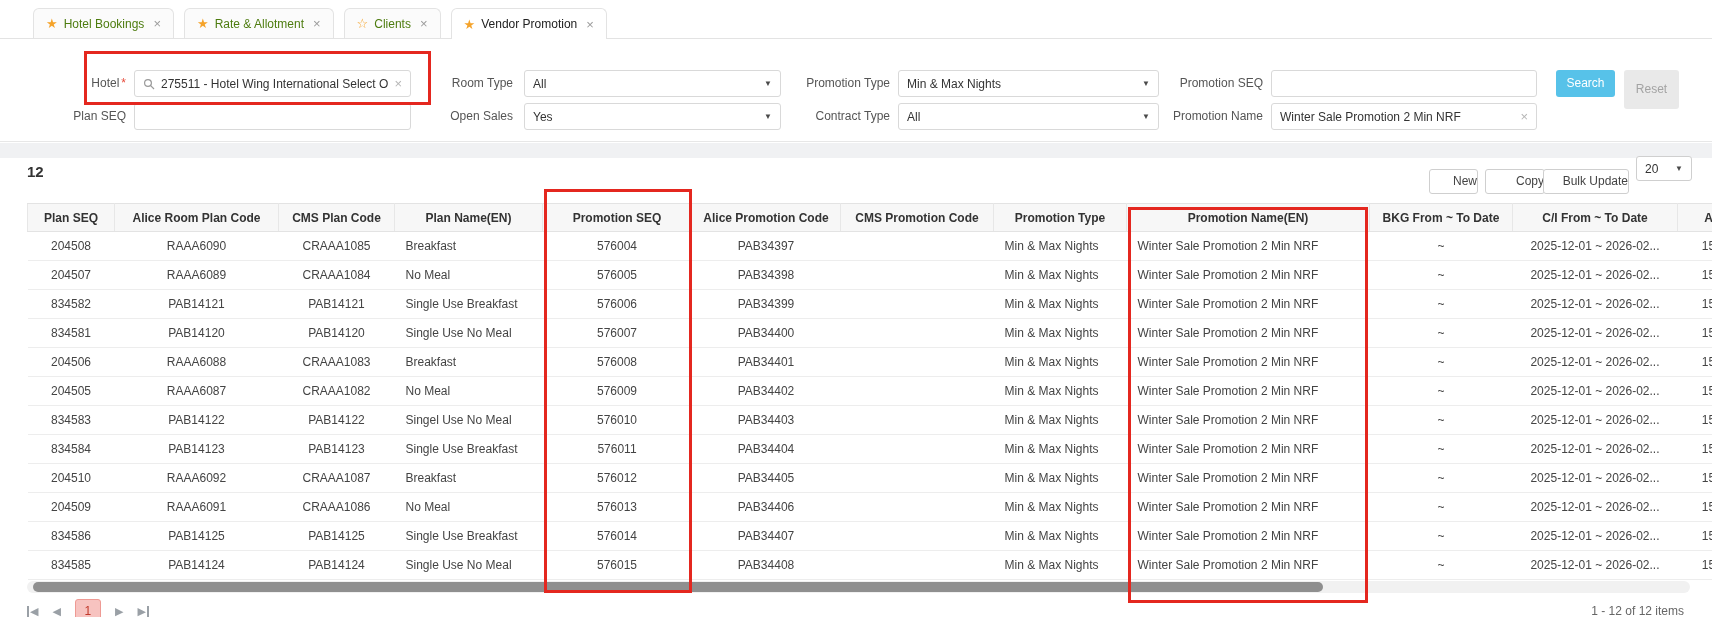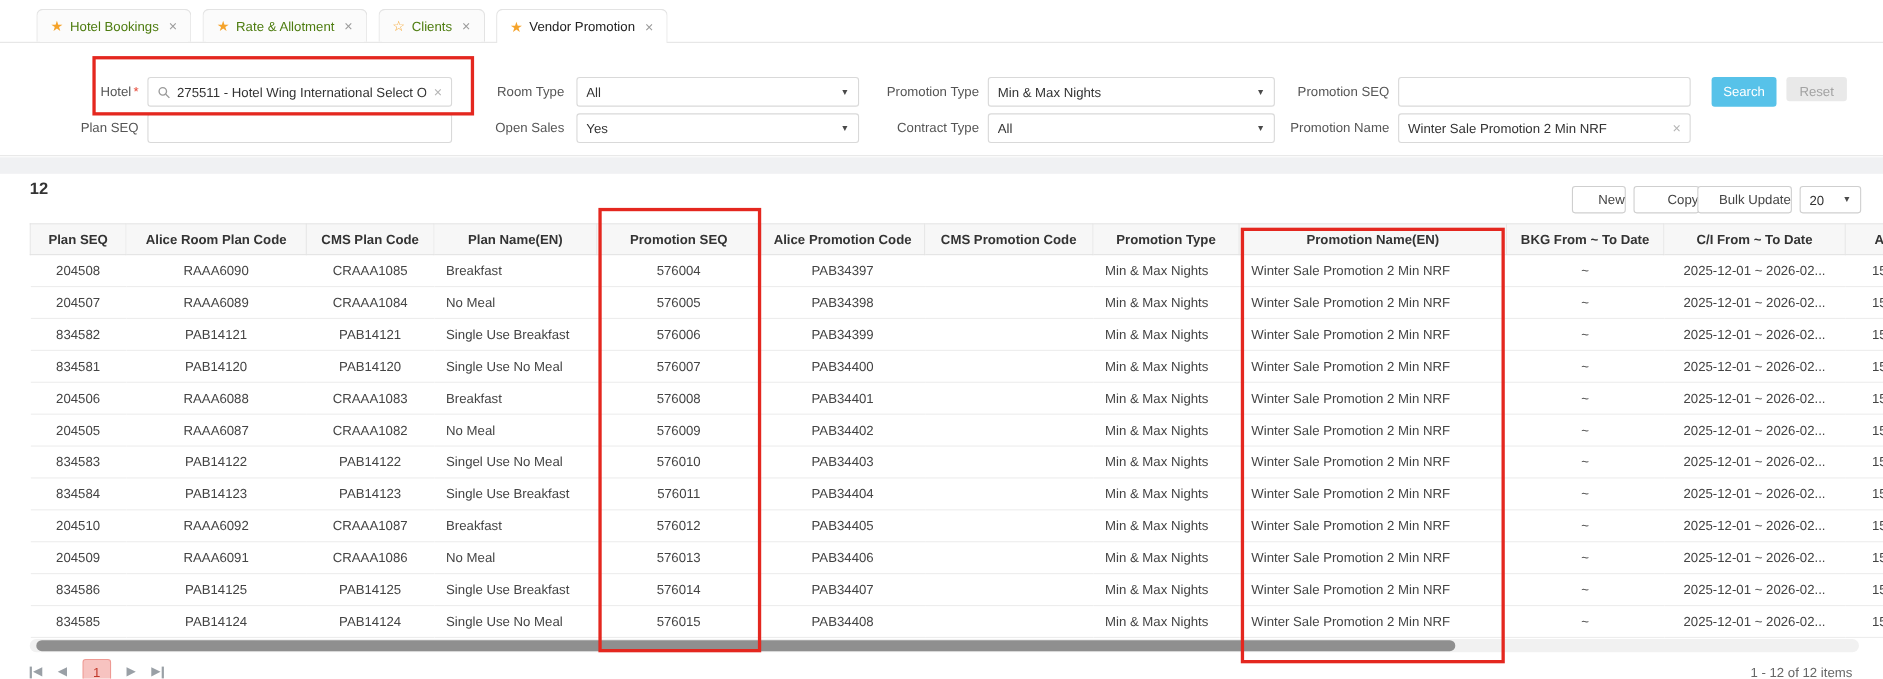--- a/index.html
+++ b/index.html
@@ -28,29 +28,29 @@
              display:flex; align-items:center; padding:0 8px; gap:6px; overflow:hidden; }
   .f-field input { border:none; outline:none; flex:1; min-width:0; font-size:12px; color:#333;
                    font-family:"Liberation Sans", sans-serif; background:transparent; }
   .f-select { justify-content:space-between; cursor:pointer; }
   .f-select .sel-text { color:#333; overflow:hidden; white-space:nowrap; text-overflow:ellipsis; }
   .caret { color:#4a4a4a; font-size:8px; flex:none; }
   .clear-x { color:#b5b5b5; font-size:13px; flex:none; cursor:pointer; line-height:1; }
   .btn-search { position:absolute; background:#57c2e9; color:#fff; border:none; border-radius:3px;
                 text-align:center; line-height:27px; height:27px; font-size:12px; cursor:pointer; }
   .btn-reset { position:absolute; background:#e9e9e9; color:#a3a3a3; border:none; border-radius:3px;
-               text-align:center; line-height:27px; height:22px; font-size:12px; cursor:pointer; }
+               text-align:center; line-height:27px; height:39px; font-size:12px; cursor:pointer; }
 
   .gray-strip { position:absolute; top:143px; left:0; right:0; height:15px; background:#f0f1f3; }
 
   
   .result-count { position:absolute; left:27px; top:163px; font-size:15px; font-weight:bold; color:#333; }
   .tb-btn { position:absolute; top:169px; height:25px; line-height:23px; background:#fff; border:1px solid #cfcfcf;
             border-radius:3px; text-align:right; font-size:12px; color:#444; cursor:pointer; }
-  .size-select { position:absolute; top:169px; height:25px; background:#fff; border:1px solid #cfcfcf; border-radius:3px;
+  .size-select { position:absolute; top:156px; height:25px; background:#fff; border:1px solid #cfcfcf; border-radius:3px;
                  display:flex; align-items:center; justify-content:space-between; padding:0 8px; cursor:pointer; }
 
   
   .grid { position:absolute; left:27px; top:203px; width:1712px; border-collapse:collapse; table-layout:fixed; }
   .grid th { height:28px; background:#f7f7f7; border-top:1px solid #e3e3e3; border-bottom:1px solid #e3e3e3;
              border-right:1px solid #e7e7e7; font-weight:bold; font-size:12px; color:#333; text-align:center;
              white-space:nowrap; overflow:hidden; text-overflow:ellipsis; padding:0 6px; }
   .grid th:first-child { border-left:1px solid #e7e7e7; }
   .grid td { height:29px; border-bottom:1px solid #ededed; font-size:12px; color:#444; text-align:center;
              white-space:nowrap; overflow:hidden; text-overflow:ellipsis; padding:0 8px; background:#fff; }

